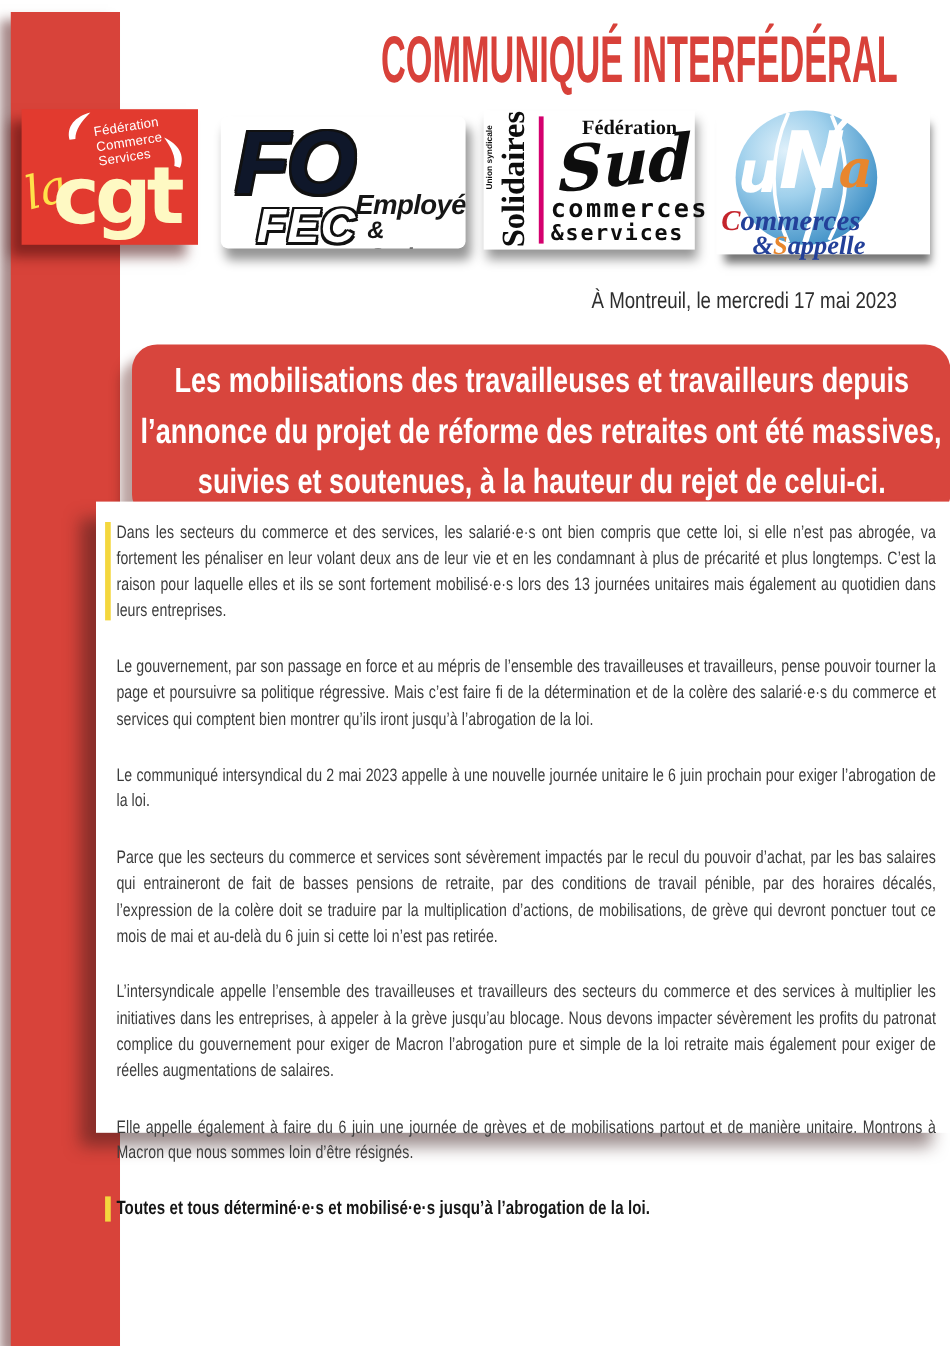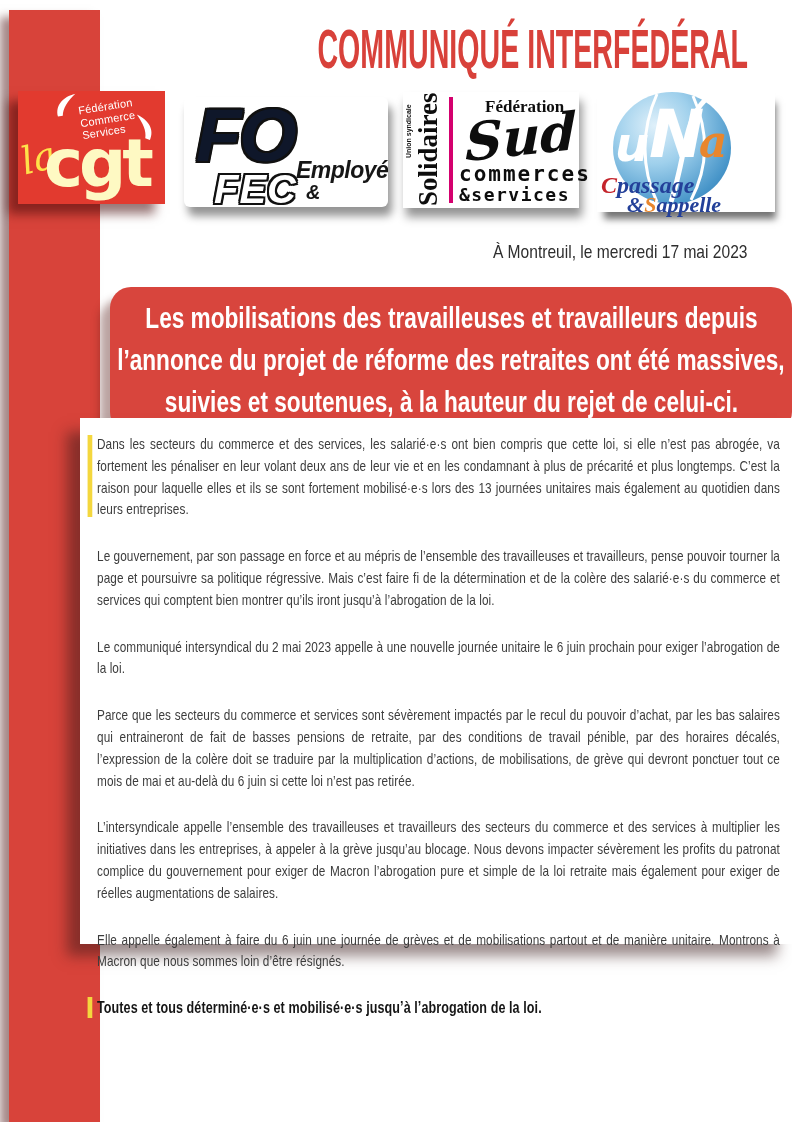--- a/index.html
+++ b/index.html
@@ -228,21 +228,21 @@
     <div class="unsa-globe"></div>
     <svg class="unsa-slices" viewBox="0 0 118 112">
       <path d="M44 2 C28 38 28 76 44 110" stroke="#ffffff" stroke-width="3" fill="none"></path>
       <path d="M80 4 C96 40 96 74 78 108" stroke="#ffffff" stroke-width="3" fill="none"></path>
       <path d="M92 8 C70 30 74 60 58 110" stroke="#ffffff" stroke-width="5" fill="none"></path>
     </svg>
     <div class="unsa-u">u</div>
     <div class="unsa-n">N</div>
     <div class="unsa-a">a</div>
     <div class="unsa-text">
-      <span class="c-red">C</span><span>passage</span>
+      <span class="c-red">C</span><span>ommerces</span>
       <span class="l2"><span>&amp;</span><span class="c-orange">S</span><span>appelle</span></span>
     </div>
   </div>
 
   <div class="date-line">À Montreuil, le mercredi 17 mai 2023</div>
 
   <div class="banner">
     <div class="banner-line">Les mobilisations des travailleuses et travailleurs depuis</div>
     <div class="banner-line">l’annonce du projet de réforme des retraites ont été massives,</div>
     <div class="banner-line">suivies et soutenues, à la hauteur du rejet de celui-ci.</div>

